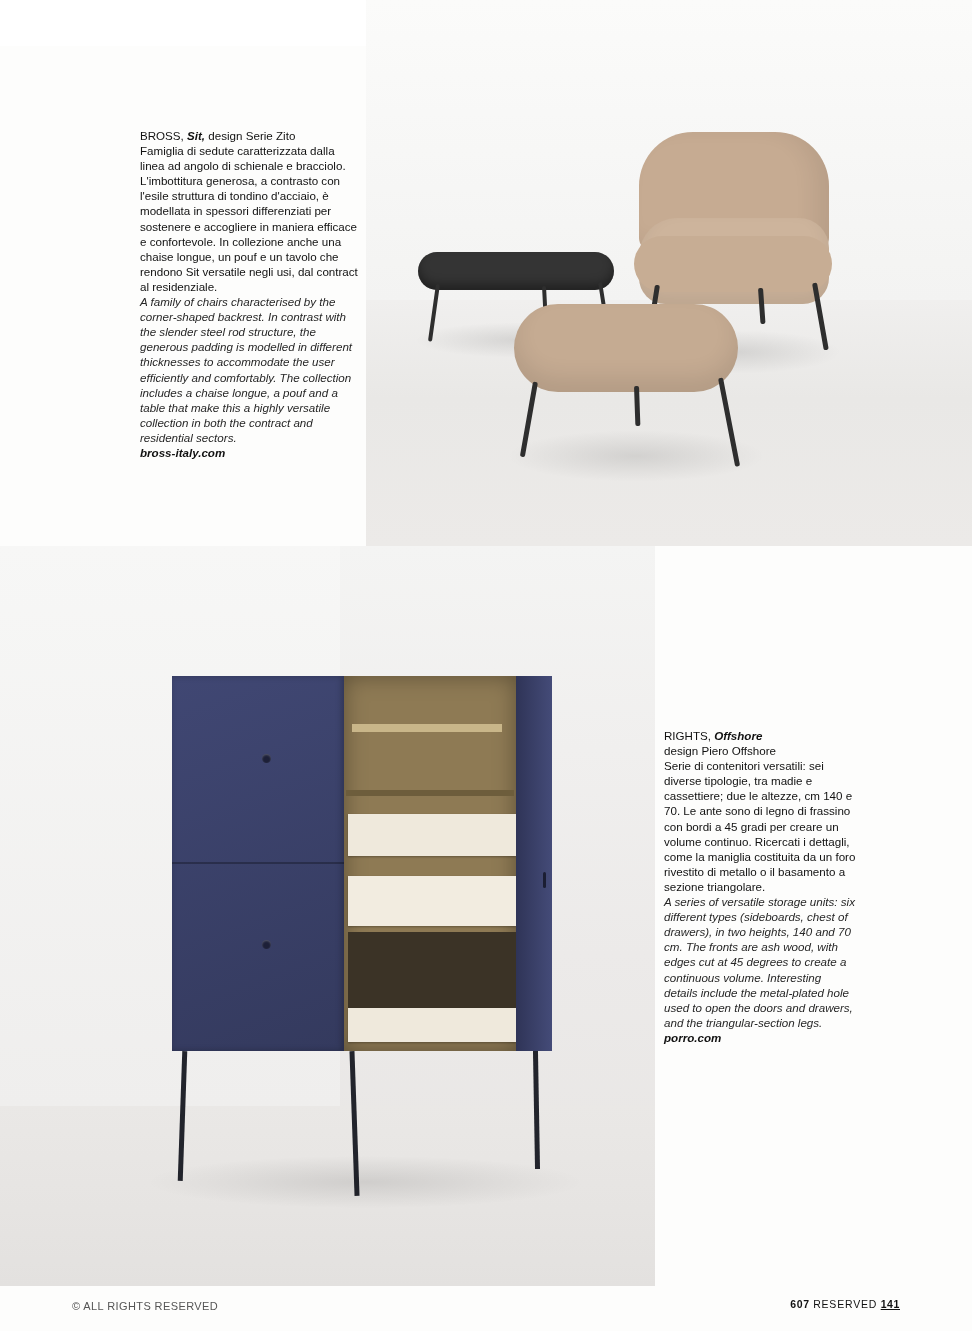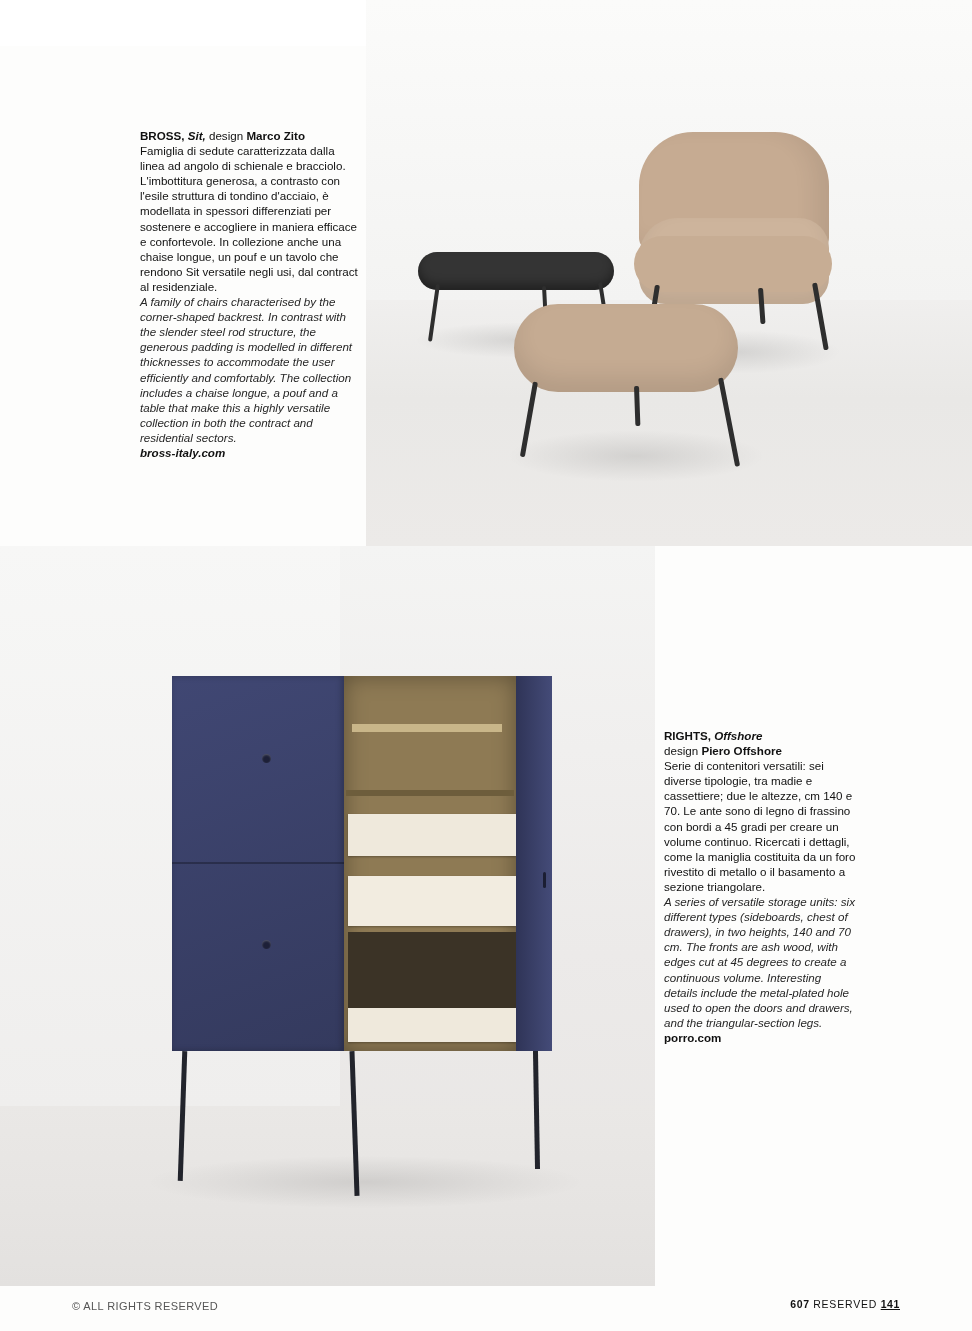--- a/index.html
+++ b/index.html
@@ -139,31 +139,31 @@
   .text-porro {
     position: absolute;
     left: 664px;
     top: 728px;
     width: 192px;
     font-size: 11.6px;
     line-height: 15.1px;
     color: #111;
   }
   .hdr { font-weight: 400; }
-  .hdr b { font-weight: 700; }
+  .hdr b { font-weight: 400; }
   .hdr i { font-style: italic; font-weight: 700; }
   .para-en {
     font-style: italic;
     color: #262626;
   }
   .link {
     font-weight: 700;
     font-style: italic;
   }
-  .porro-link { font-weight: 700; }
+  .porro-link { font-weight: 700; font-style: italic; }
 
   
   .photo-bottom {
     position: absolute;
     left: 0px;
     top: 546px;
     width: 655px;
     height: 740px;
     background: linear-gradient(180deg, #f4f4f3 0%, #eceae9 55%, #e7e5e3 100%);
     overflow: hidden;
@@ -318,21 +318,21 @@
     <div class="leg pouf-leg1"></div>
     <div class="leg pouf-leg3"></div>
     <div class="leg pouf-leg2"></div>
   </div>
 
   <div class="text-bross">
     <div class="hdr">
       <b>BROSS,</b>
       <i>Sit,</i>
       <span>design</span>
-      <b>Marco Zito</b>
+      <b>Serie Zito</b>
     </div>
     <div>Famiglia di sedute caratterizzata dalla linea ad angolo di schienale e bracciolo. L'imbottitura generosa, a contrasto con l'esile struttura di tondino d'acciaio, è modellata in spessori differenziati per sostenere e accogliere in maniera efficace e confortevole. In collezione anche una chaise longue, un pouf e un tavolo che rendono Sit versatile negli usi, dal contract al residenziale.</div>
     <div class="para-en">A family of chairs characterised by the corner-shaped backrest. In contrast with the slender steel rod structure, the generous padding is modelled in different thicknesses to accommodate the user efficiently and comfortably. The collection includes a chaise longue, a pouf and a table that make this a highly versatile collection in both the contract and residential sectors.</div>
     <div class="link">bross-italy.com</div>
   </div>
 
   <div class="photo-bottom">
     <div class="bp-wallpanel"></div>
     <div class="bp-floor"></div>
 

